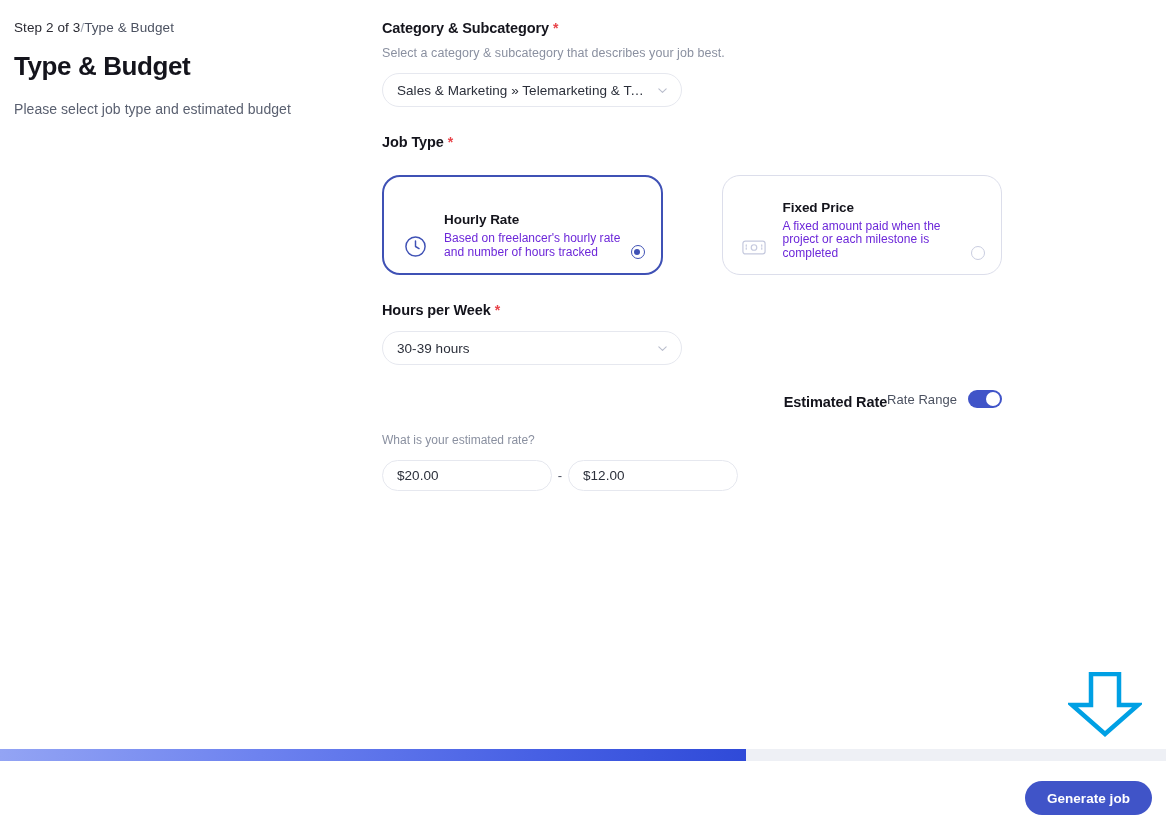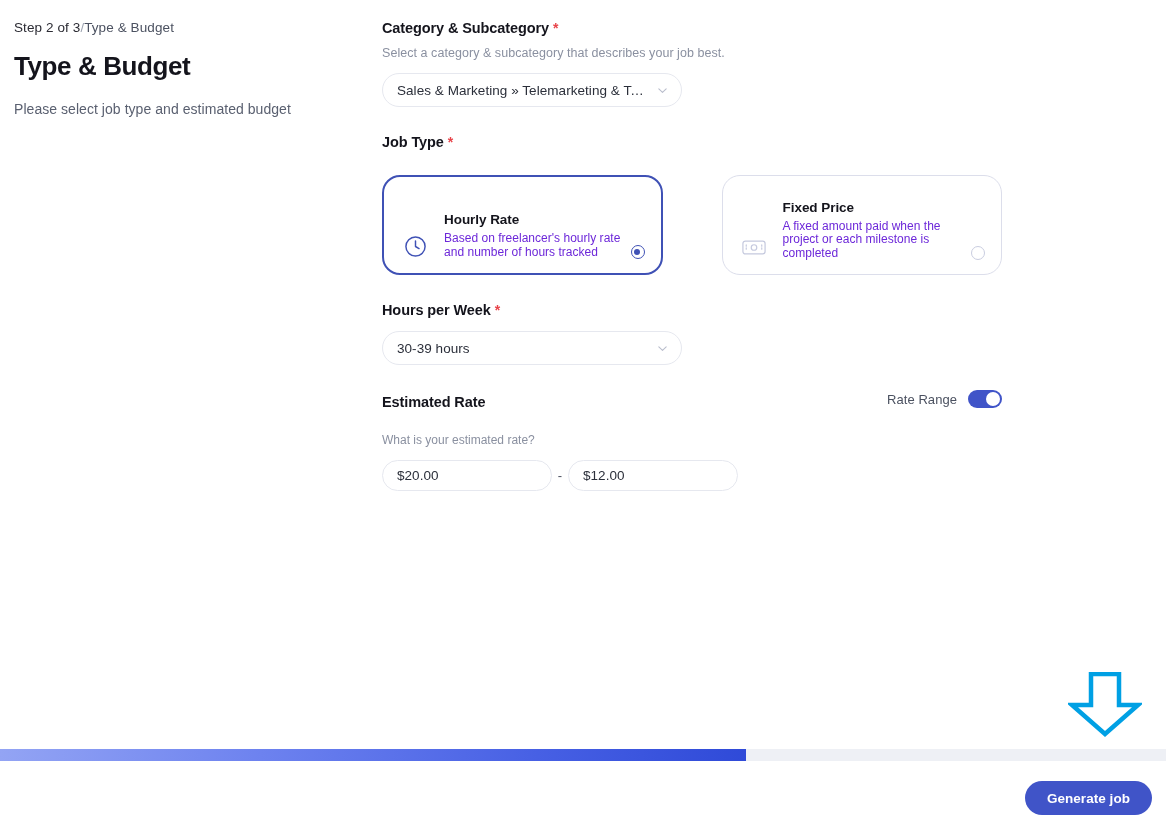--- a/index.html
+++ b/index.html
@@ -190,21 +190,21 @@
   }
 
   
   .hours-block { margin-top: 25px; }
 
   
   .rate-header {
     margin-top: 27px;
     display: flex;
     align-items: flex-start;
-    justify-content: space-between;
+    justify-content: flex-end;
   }
   .rate-title {
     font-size: 14.5px;
     font-weight: bold;
     color: #14141c;
     letter-spacing: -0.1px;
     line-height: 20px;
   }
   .toggle-wrap {
     display: flex;

